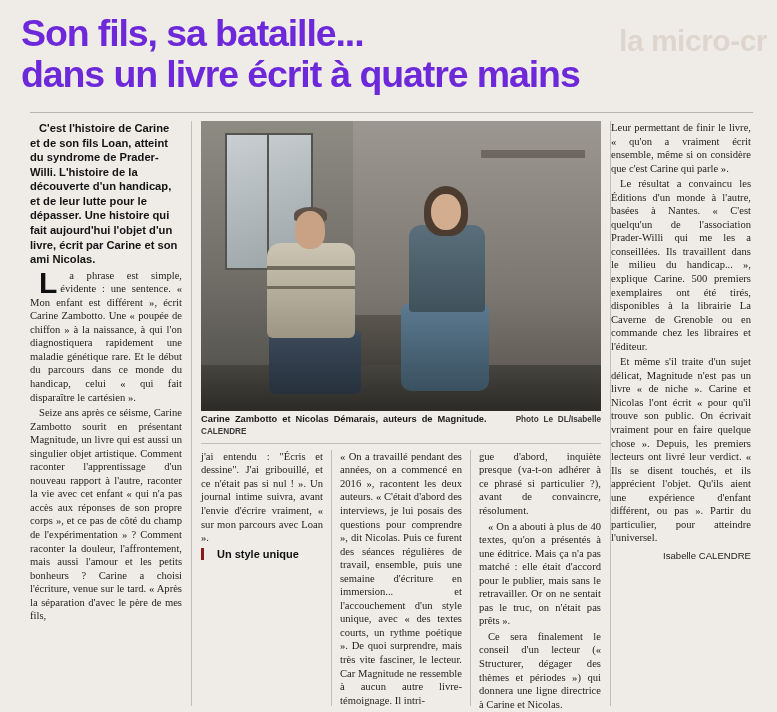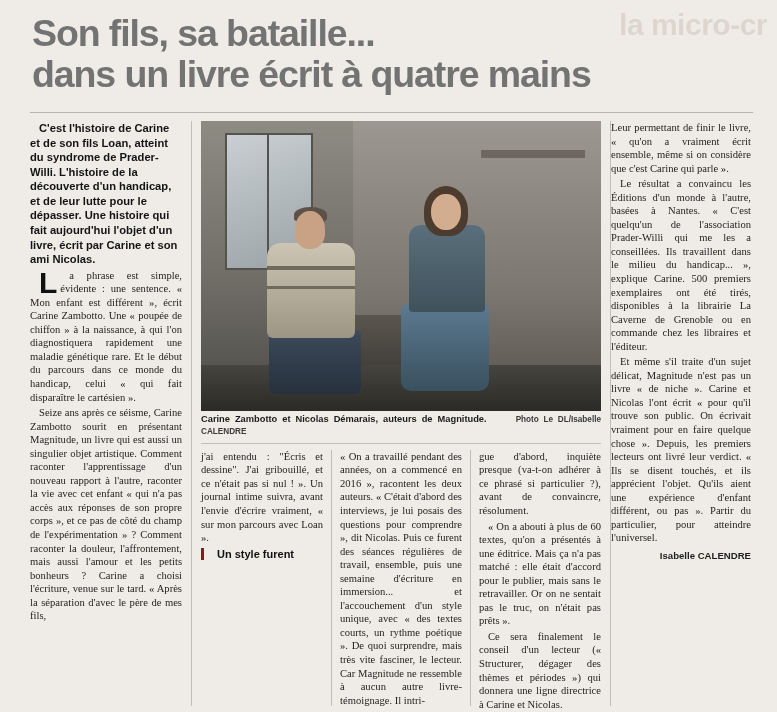--- a/index.html
+++ b/index.html
@@ -17,42 +17,42 @@
   }
   .page {
     position: absolute;
     inset: 0;
     background: #efece7;
     padding: 0;
   }
   
   .ghost-headline {
     position: absolute;
-    top: 8px;
+    top: 24px;
     right: 10px;
     font-family: "Liberation Sans", sans-serif;
     font-weight: bold;
     font-size: 30px;
     color: #d9cfc6;
     opacity: 0.75;
     letter-spacing: -0.5px;
     white-space: nowrap;
     pointer-events: none;
     z-index: 0;
   }
   .headline {
     position: relative;
     z-index: 2;
     font-family: "Liberation Sans", sans-serif;
     font-weight: bold;
     font-size: 37.5px;
     line-height: 1.06;
     letter-spacing: -1.1px;
-    color: #737373;
-    padding: 14px 26px 0 32px;
+    color: #6d28d9;
+    padding: 14px 26px 0 21px;
     text-align: left;
   }
   .headline .l1 { display: block; }
   .headline .l2 { display: block; margin-top: 1px; }
   .rule-top {
     position: absolute;
     left: 30px;
     right: 24px;
     top: 112px;
     height: 1px;
@@ -217,21 +217,21 @@
     width: 3px;
     background: #8a1c18;
   }
   
   .col3 {
     width: 140px;
     border-left: 1px solid #c2bdb6;
   }
   .signature {
     font-family: "Liberation Sans", sans-serif;
-    font-weight: bold;
+    font-weight: normal;
     font-size: 9.6px;
     text-align: right;
     margin-top: 5px;
   }
 </style>
 </head>
 <body>
 
 <div class="page">
 
@@ -277,28 +277,28 @@
         </div>
         <div class="photo-caption">
           <span>Carine Zambotto et Nicolas Démarais, auteurs de Magnitude.</span>
           <span class="credit">Photo Le DL/Isabelle CALENDRE</span>
         </div>
       </div>
 
       <div class="col2-inner">
         <div class="col subcol left">
           <p class="noind">j'ai entendu : "Écris et dessine". J'ai gribouillé, et ce n'était pas si nul ! ». Un journal intime suivra, avant l'envie d'écrire vraiment, « sur mon parcours avec Loan ».</p>
-          <p class="subhead">Un style furent</p>
+          <p class="subhead">Un style unique</p>
         </div>
         <div class="col subcol mid">
           <p class="noind">« On a travaillé pendant des années, on a commencé en 2016 », racontent les deux auteurs. « C'était d'abord des interviews, je lui posais des questions pour comprendre », dit Nicolas. Puis ce furent des séances régulières de travail, ensemble, puis une semaine d'écriture en immersion... et l'accouchement d'un style unique, avec « des textes courts, un rythme poétique ». De quoi surprendre, mais très vite fasciner, le lecteur. Car Magnitude ne ressemble à aucun autre livre-témoignage. Il intri-</p>
         </div>
         <div class="col subcol right">
           <p class="noind">gue d'abord, inquiète presque (va-t-on adhérer à ce phrasé si particulier ?), avant de convaincre, résolument.</p>
-          <p>« On a abouti à plus de 60 textes, qu'on a présentés à une éditrice. Mais ça n'a pas matché : elle était d'accord pour le publier, mais sans le retravailler. Or on ne sentait pas le truc, on n'était pas prêts ».</p>
+          <p>« On a abouti à plus de 40 textes, qu'on a présentés à une éditrice. Mais ça n'a pas matché : elle était d'accord pour le publier, mais sans le retravailler. Or on ne sentait pas le truc, on n'était pas prêts ».</p>
           <p>Ce sera finalement le conseil d'un lecteur (« Structurer, dégager des thèmes et périodes ») qui donnera une ligne directrice à Carine et Nicolas.</p>
         </div>
       </div>
     </div>
 
     <div class="col col3">
       <p class="noind">Leur permettant de finir le livre, « qu'on a vraiment écrit ensemble, même si on considère que c'est Carine qui parle ».</p>
       <p>Le résultat a convaincu les Éditions d'un monde à l'autre, basées à Nantes. « C'est quelqu'un de l'association Prader-Willi qui me les a conseillées. Ils travaillent dans le milieu du handicap... », explique Carine. 500 premiers exemplaires ont été tirés, disponibles à la librairie La Caverne de Grenoble ou en commande chez les libraires et l'éditeur.</p>
       <p>Et même s'il traite d'un sujet délicat, Magnitude n'est pas un livre « de niche ». Carine et Nicolas l'ont écrit « pour qu'il trouve son public. On écrivait vraiment pour en faire quelque chose ». Depuis, les premiers lecteurs ont livré leur verdict. « Ils se disent touchés, et ils apprécient l'objet. Qu'ils aient une expérience d'enfant différent, ou pas ». Partir du particulier, pour atteindre l'universel.</p>
       <div class="signature">Isabelle CALENDRE</div>

